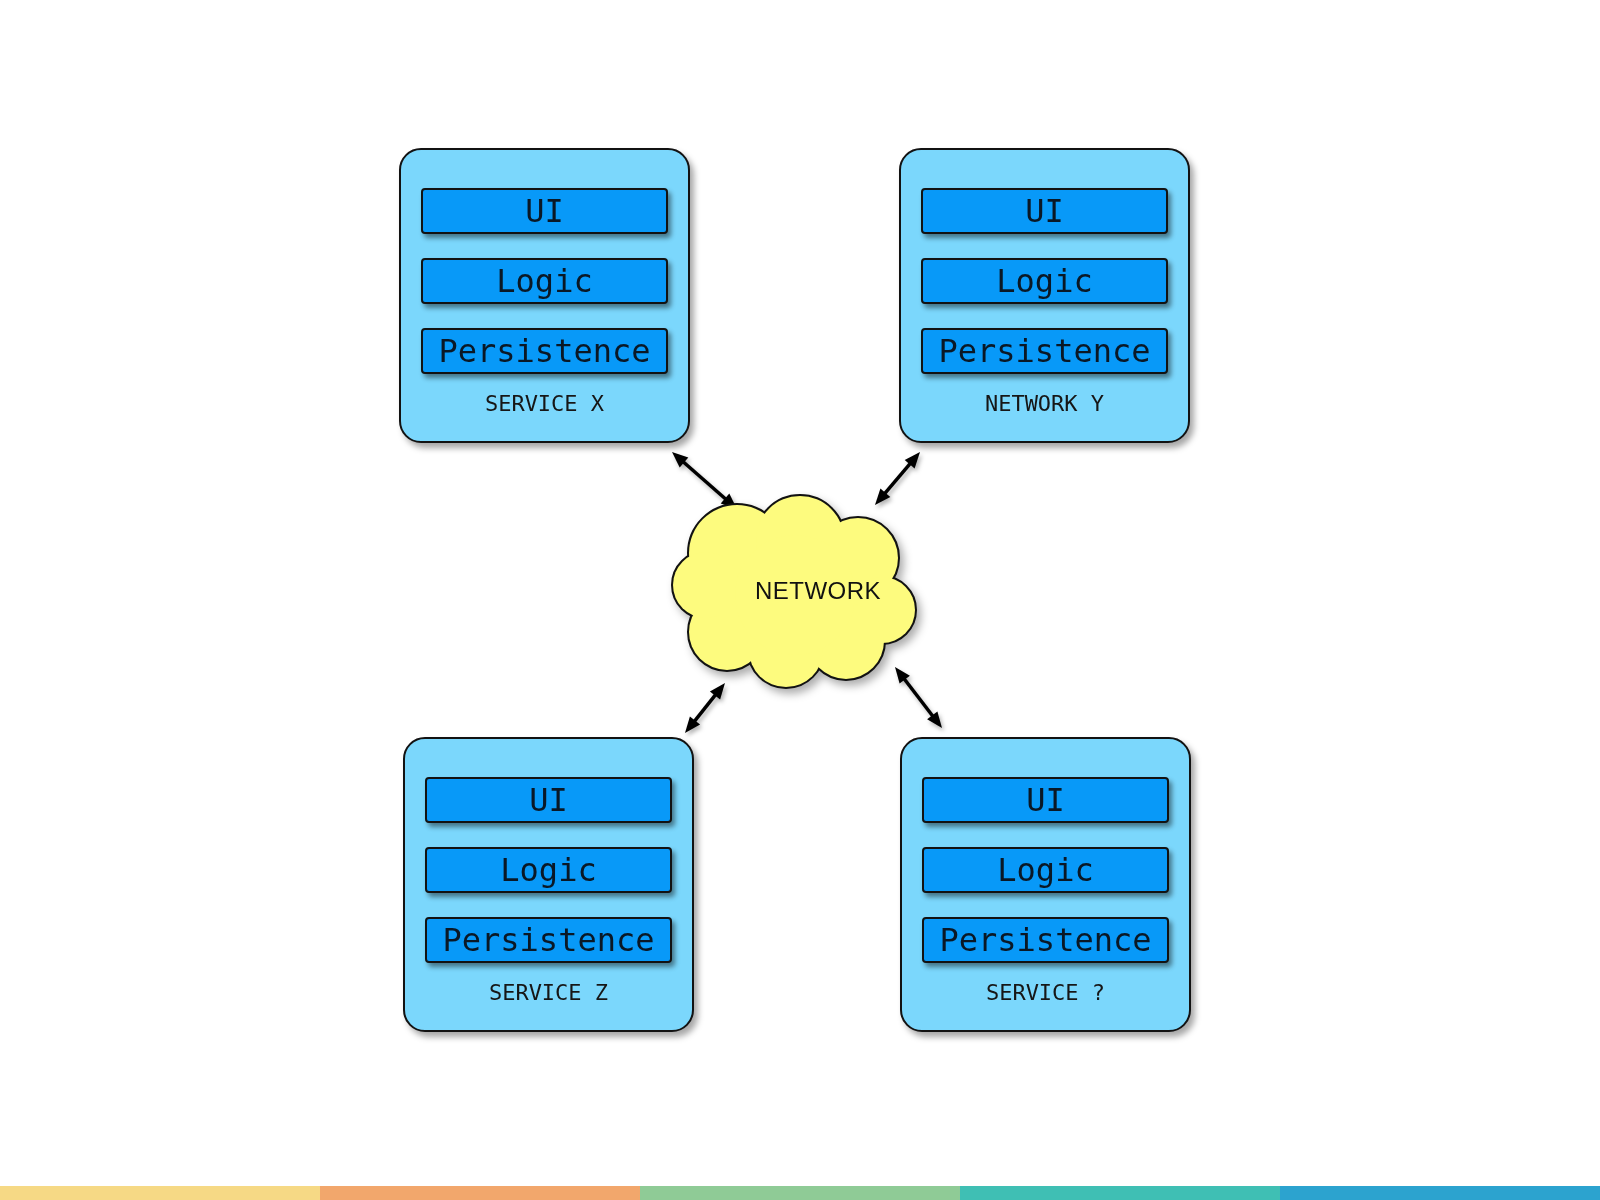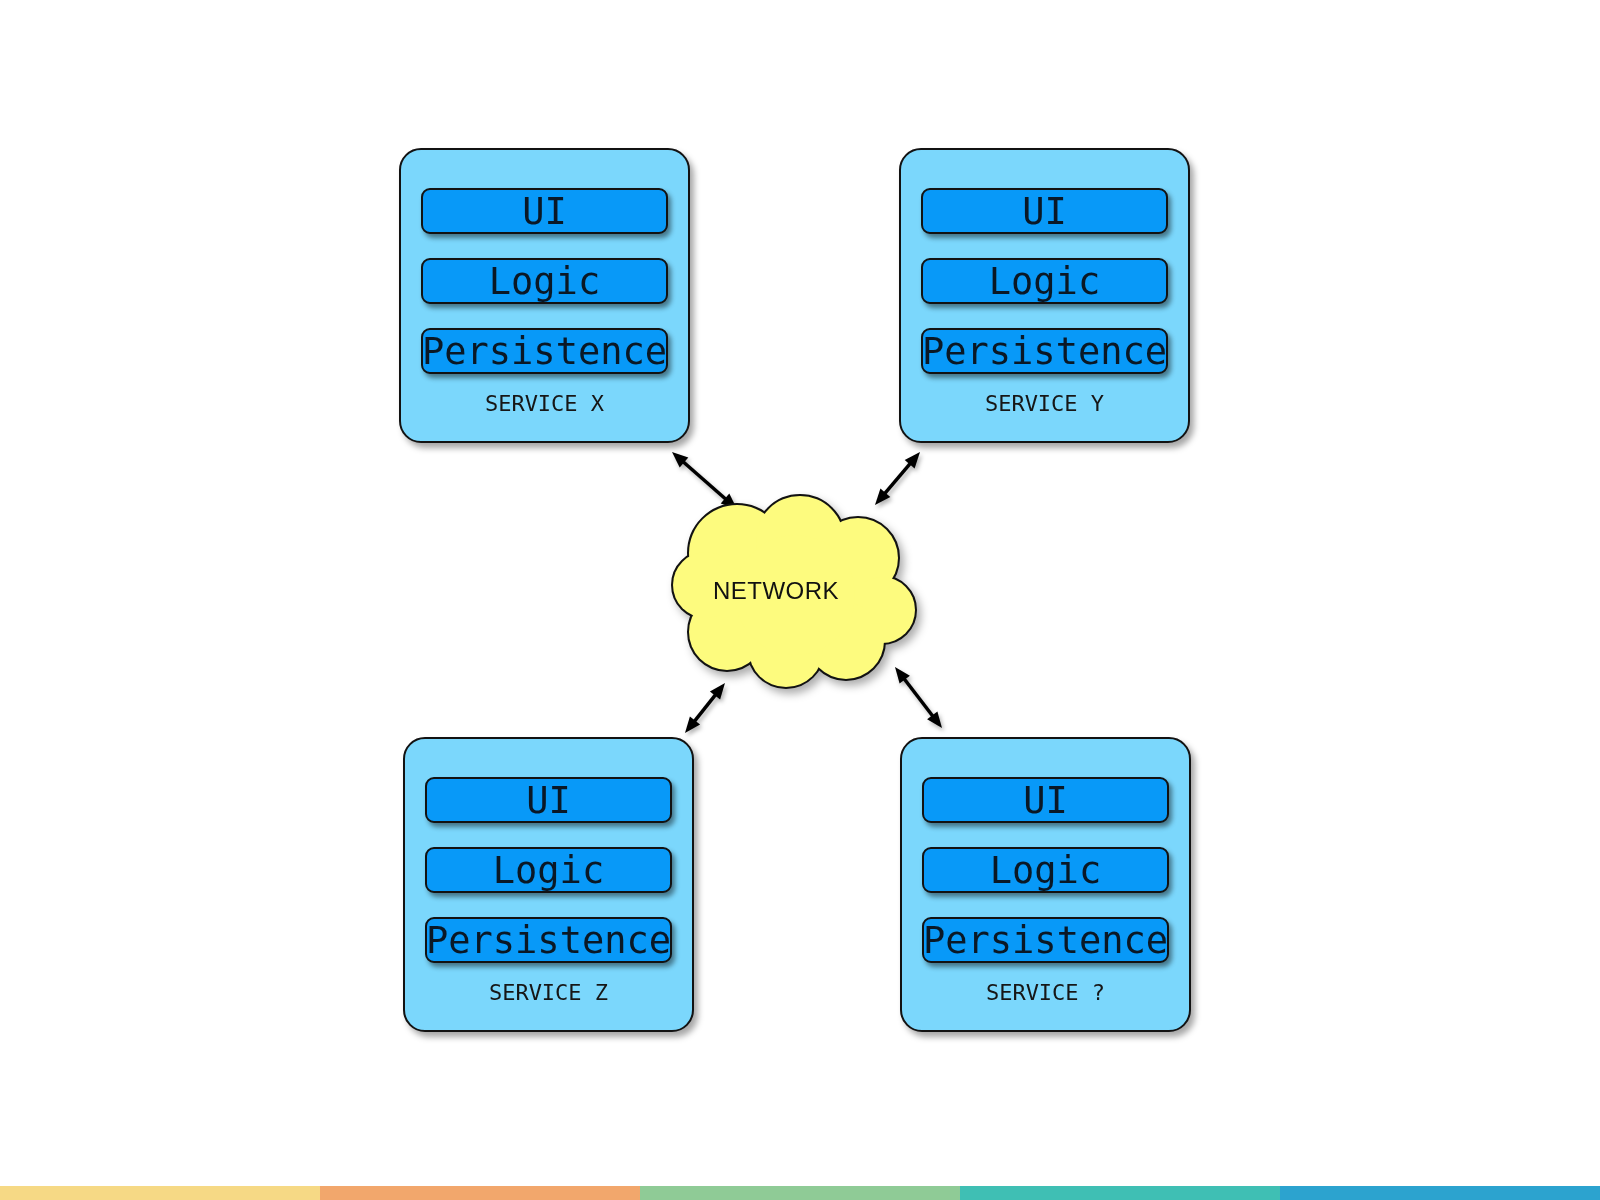--- a/index.html
+++ b/index.html
@@ -23,24 +23,24 @@
     border: 2.5px solid #121212;
     border-radius: 22px;
     box-shadow: 4px 5px 6px rgba(0,0,0,0.35);
   }
   .layer {
     box-sizing: border-box;
     margin: 0 20px 24px 20px;
     height: 46px;
     background: #0899f8;
     border: 2px solid #121212;
-    border-radius: 9px;
+    border-radius: 4px;
     box-shadow: 3px 4px 5px rgba(0,0,0,0.45);
     display: flex; align-items: center; justify-content: center;
-    font-size: 37px;
+    font-size: 32px;
     color: #0a1826;
   }
   .layer:first-child { margin-top: 38px; }
   .service-label {
     position: absolute;
     bottom: 24px; left: 0; right: 0;
     text-align: center;
     font-size: 22px;
     color: #161616;
     line-height: 26px;
@@ -54,21 +54,21 @@
   }
   .cloud-group { filter: drop-shadow(4px 5px 4px rgba(0,0,0,0.32)); }
   .arrow-group { filter: drop-shadow(2px 3px 2px rgba(0,0,0,0.3)); }
   .cloud-stroke { fill: #fdfb7e; stroke: #121212; stroke-width: 4; }
   .cloud-fill   { fill: #fdfb7e; }
   .arrow-shaft  { stroke: #000000; stroke-width: 3.5; }
   .arrow-head   { fill: #000000; }
 
   .network-label {
     position: absolute;
-    left: 676px; top: 578px;
+    left: 718px; top: 578px;
     width: 200px;
     text-align: center;
     font-family: "Liberation Sans", sans-serif;
     font-size: 24px;
     letter-spacing: 0.5px;
     color: #111111;
     line-height: 26px;
   }
 
   
@@ -89,21 +89,21 @@
     <div class="layer">UI</div>
     <div class="layer">Logic</div>
     <div class="layer">Persistence</div>
     <div class="service-label">SERVICE X</div>
   </div>
 
   <div class="service-box" style="left:899px;top:148px">
     <div class="layer">UI</div>
     <div class="layer">Logic</div>
     <div class="layer">Persistence</div>
-    <div class="service-label">SERVICE Y</div>
+    <div class="service-label">NETWORK Y</div>
   </div>
 
   <div class="service-box" style="left:403px;top:737px">
     <div class="layer">UI</div>
     <div class="layer">Logic</div>
     <div class="layer">Persistence</div>
     <div class="service-label">SERVICE Z</div>
   </div>
 
   <div class="service-box" style="left:900px;top:737px">

